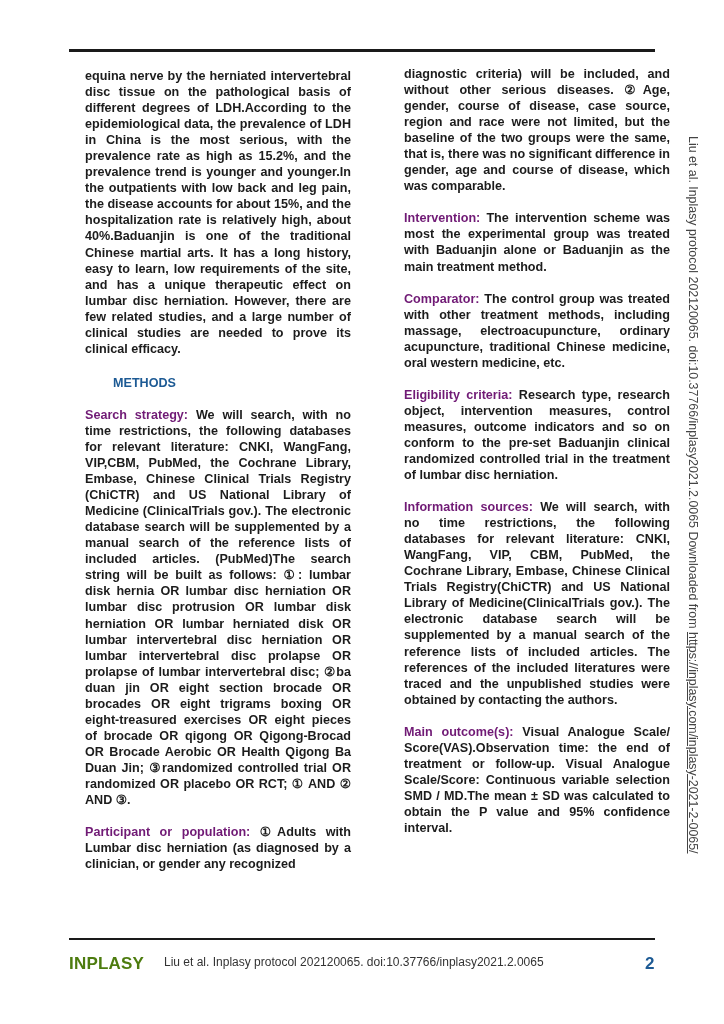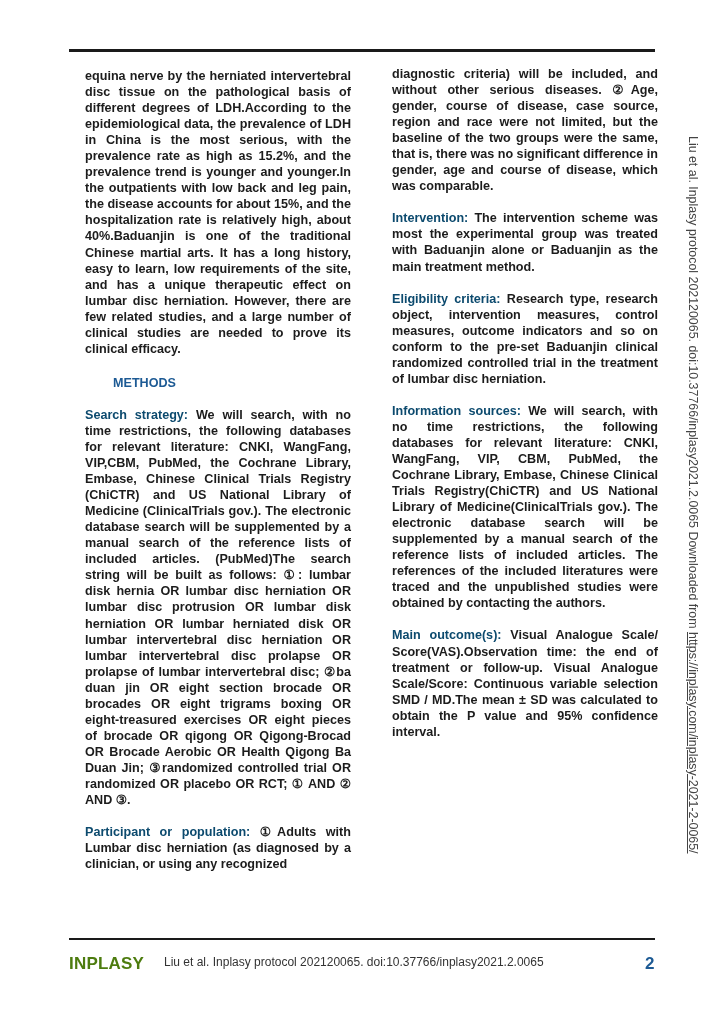--- a/index.html
+++ b/index.html
@@ -2,23 +2,23 @@
 <html><head>
 <meta charset="utf-8">
 <style>
   html, body { margin: 0; padding: 0; background: #ffffff; }
   body { width: 724px; height: 1024px; position: relative; overflow: hidden;
          font-family: "Liberation Sans", sans-serif; color: #1c1c1c; }
   .top-rule { position: absolute; left: 69px; top: 49px; width: 586px; height: 3px; background: #1a1a1a; }
   .col { position: absolute; top: 68px; width: 282px; font-size: 12.6px; line-height: 16.05px;
          font-weight: bold; text-align: justify; }
   .col-left { left: 69px; }
-  .col-right { left: 376px; top: 66px; }
+  .col-right { left: 388px; top: 66px; }
   .col p { margin: 0 0 16px 16px; }
-  .blue { color: #0c4a6e; }
+  .blue { color: #701a75; }
   .heading { color: #1d5a94; font-weight: bold; margin: 0 0 16px 0; padding-left: 44px; }
   .bottom-rule { position: absolute; left: 69px; top: 938px; width: 586px; height: 2px; background: #1a1a1a; }
   .footer-brand { position: absolute; left: 69px; top: 954px; font-size: 17px; font-weight: bold; color: #4d7c0f; letter-spacing: 0.2px; }
   .footer-cite { position: absolute; left: 164px; top: 955px; font-size: 12px; color: #333; font-weight: normal; }
   .footer-page { position: absolute; left: 645px; top: 954px; font-size: 17px; font-weight: bold; color: #1d5a94; }
   .side-note { position: absolute; left: 700px; top: 136px; transform-origin: 0 0; transform: rotate(90deg);
                white-space: nowrap; font-size: 12.4px; color: #444; font-weight: normal; }
   .side-note .link { text-decoration: underline; color: #444; }
 </style>
 </head>
@@ -26,28 +26,31 @@
 
 <div class="top-rule"></div>
 
 <div class="col col-left">
   <p style="margin-bottom:18px;">equina nerve by the herniated intervertebral disc tissue on the pathological basis of different degrees of LDH.According to the epidemiological data, the prevalence of LDH in China is the most serious, with the prevalence rate as high as 15.2%, and the prevalence trend is younger and younger.In the outpatients with low back and leg pain, the disease accounts for about 15%, and the hospitalization rate is relatively high, about 40%.Baduanjin is one of the traditional Chinese martial arts. It has a long history, easy to learn, low requirements of the site, and has a unique therapeutic effect on lumbar disc herniation. However, there are few related studies, and a large number of clinical studies are needed to prove its clinical efficacy.</p>
   <div class="heading">METHODS</div>
   <p>
     <span class="blue">Search strategy:</span><span> We will search, with no time restrictions, the following databases for relevant literature: CNKI, WangFang, VIP,CBM, PubMed, the Cochrane Library, Embase, Chinese Clinical Trials Registry (ChiCTR) and US National Library of Medicine (ClinicalTrials gov.). The electronic database search will be supplemented by a manual search of the reference lists of included articles. (PubMed)The search string will be built as follows: ①: lumbar disk hernia OR lumbar disc herniation OR lumbar disc protrusion OR lumbar disk herniation OR lumbar herniated disk OR lumbar intervertebral disc herniation OR lumbar intervertebral disc prolapse OR prolapse of lumbar intervertebral disc; ②ba duan jin OR eight section brocade OR brocades OR eight trigrams boxing OR eight-treasured exercises OR eight pieces of brocade OR qigong OR Qigong-Brocad OR Brocade Aerobic OR Health Qigong Ba Duan Jin; ③randomized controlled trial OR randomized OR placebo OR RCT; ① AND ② AND ③.</span>
   </p>
   <p>
-    <span class="blue">Participant or population:</span><span> ①Adults with Lumbar disc herniation (as diagnosed by a clinician, or using any recognized</span>
+    <span class="blue">Participant or population:</span><span> ①Adults with Lumbar disc herniation (as diagnosed by a clinician, or gender any recognized</span>
   </p>
 </div>
 
 <div class="col col-right">
   <p>diagnostic criteria) will be included, and without other serious diseases. ②Age, gender, course of disease, case source, region and race were not limited, but the baseline of the two groups were the same, that is, there was no significant difference in gender, age and course of disease, which was comparable.</p>
   <p>
     <span class="blue">Intervention:</span><span> The intervention scheme was most the experimental group was treated with Baduanjin alone or Baduanjin as the main treatment method.</span>
+  </p>
+  <p>
+    <span class="blue">Comparator:</span><span> The control group was treated with other treatment methods, including massage, electroacupuncture, ordinary acupuncture, traditional Chinese medicine, oral western medicine, etc.</span>
   </p>
   <p>
     <span class="blue">Eligibility criteria:</span><span> Research type, research object, intervention measures, control measures, outcome indicators and so on conform to the pre-set Baduanjin clinical randomized controlled trial in the treatment of lumbar disc herniation.</span>
   </p>
   <p>
     <span class="blue">Information sources:</span><span> We will search, with no time restrictions, the following databases for relevant literature: CNKI, WangFang, VIP, CBM, PubMed, the Cochrane Library, Embase, Chinese Clinical Trials Registry(ChiCTR) and US National Library of Medicine(ClinicalTrials gov.). The electronic database search will be supplemented by a manual search of the reference lists of included articles. The references of the included literatures were traced and the unpublished studies were obtained by contacting the authors.</span>
   </p>
   <p>
     <span class="blue">Main outcome(s):</span><span> Visual Analogue Scale/ Score(VAS).Observation time: the end of treatment or follow-up. Visual Analogue Scale/Score: Continuous variable selection SMD / MD.The mean ± SD was calculated to obtain the P value and 95% confidence interval.</span>
   </p>

